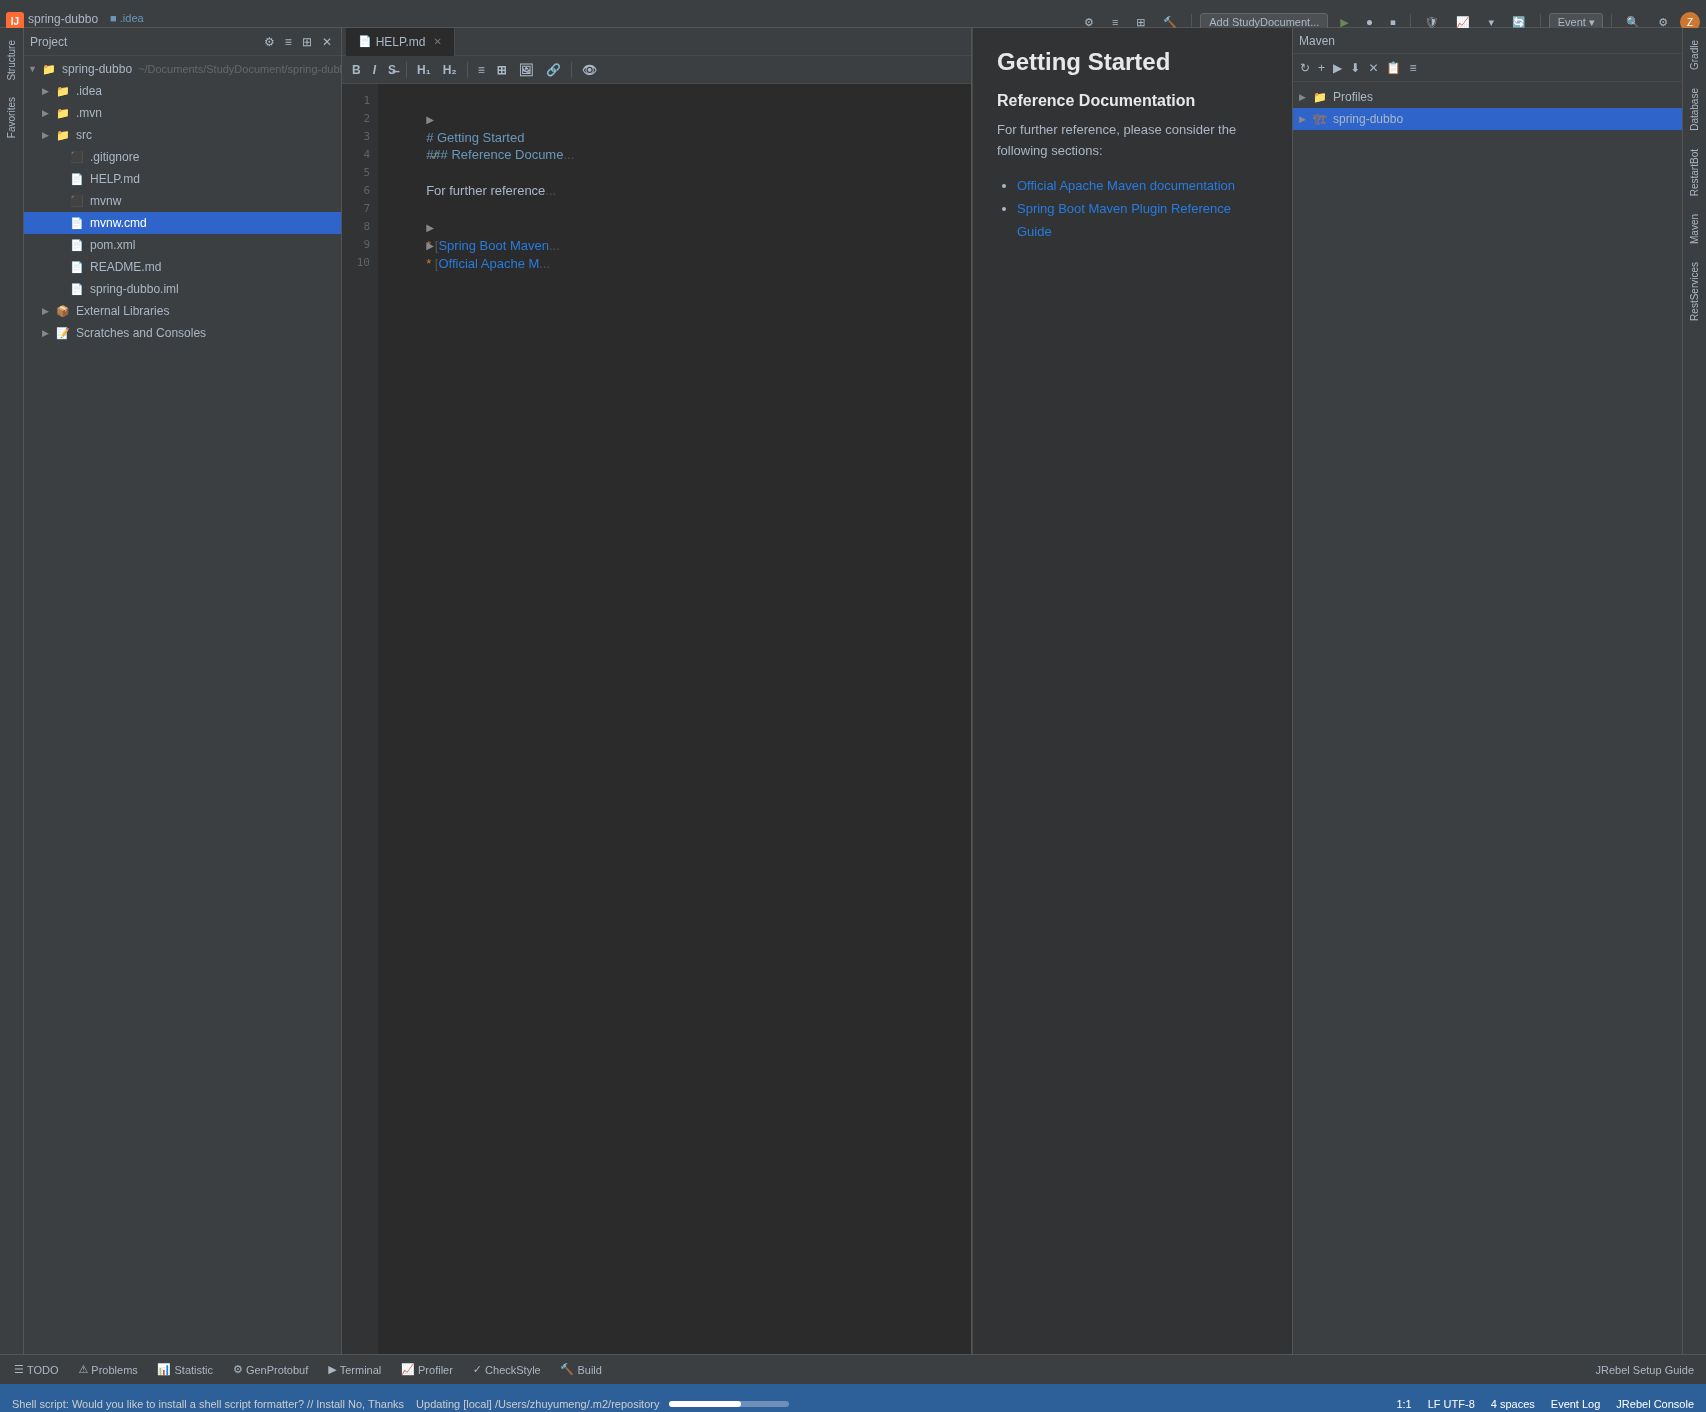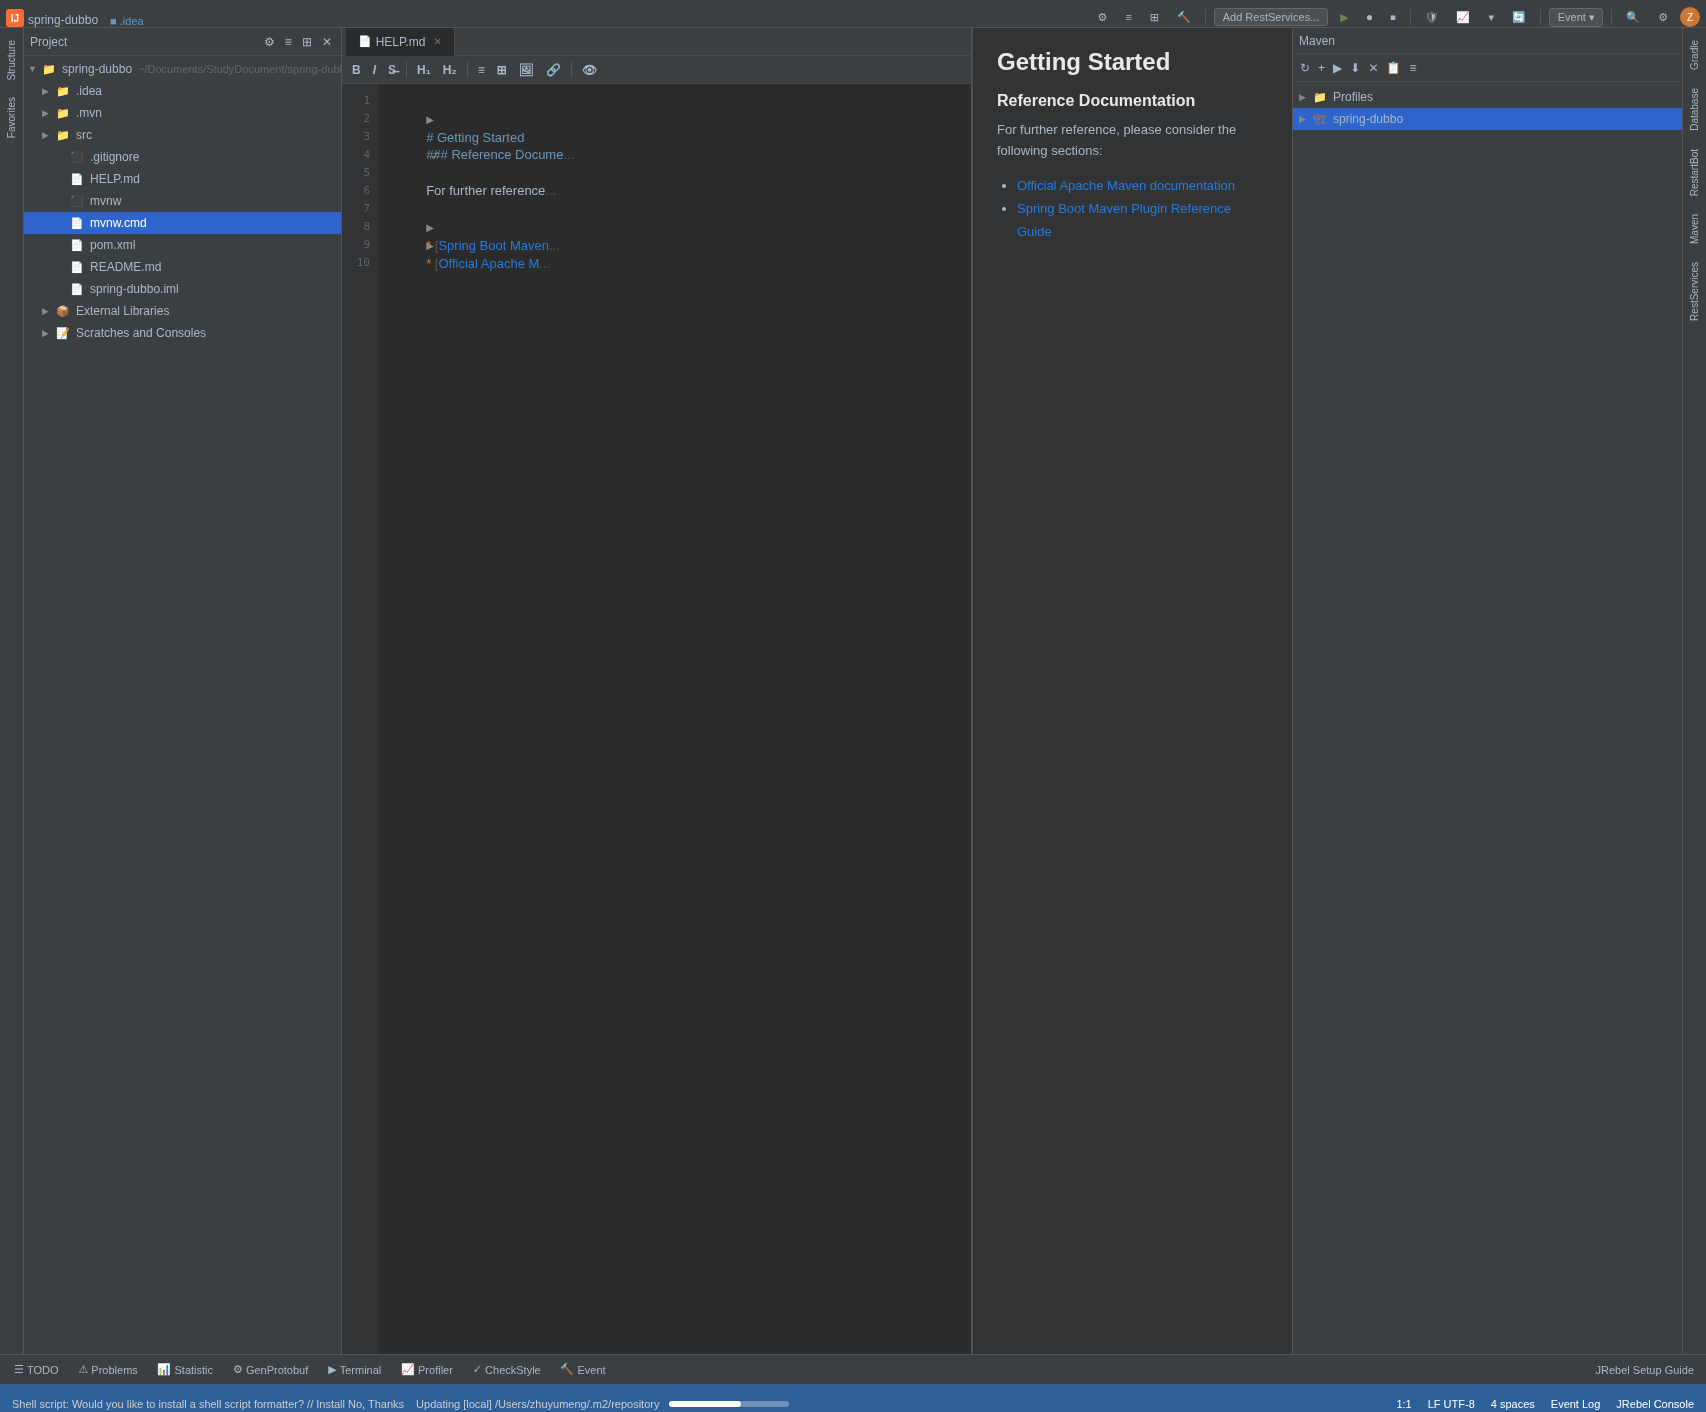--- a/index.html
+++ b/index.html
@@ -12,23 +12,23 @@
       color: #a9b7c6;
       overflow: hidden;
       position: relative;
     }
 
     
     #top-bar {
       height: 28px;
       background: #3c3f41;
       display: flex;
-      align-items: flex-end;
+      align-items: flex-start;
       border-bottom: 1px solid #555;
-      padding: 0 6px;
+      padding: 12px 6px;
       gap: 4px;
     }
     .top-bar-logo {
       width: 18px; height: 18px;
       background: #ff6b35;
       border-radius: 3px;
       display: flex; align-items: center; justify-content: center;
       font-size: 10px; color: white; font-weight: bold;
       flex-shrink: 0;
     }
@@ -358,21 +358,21 @@
   <div class="top-bar-spacer"></div>
   <div class="top-bar-actions">
 
     <button class="top-bar-btn">⚙</button>
     <button class="top-bar-btn">≡</button>
     <button class="top-bar-btn">⊞</button>
     <button class="top-bar-btn">🔨</button>
     <div class="toolbar-sep"></div>
 
     <button class="add-config-btn">
-      <span>Add RestServices...</span>
+      <span>Add StudyDocument...</span>
     </button>
 
     <button class="top-bar-btn run-icon">▶</button>
     <button class="top-bar-btn">⏺</button>
     <button class="top-bar-btn">⏹</button>
     <div class="toolbar-sep"></div>
     <button class="top-bar-btn">🛡</button>
     <button class="top-bar-btn">📈</button>
     <button class="top-bar-btn">▾</button>
     <button class="top-bar-btn">🔄</button>
@@ -633,21 +633,21 @@
   <div class="bottom-tab">
     <span class="bottom-tab-icon">📈</span>
     <span>Profiler</span>
   </div>
   <div class="bottom-tab">
     <span class="bottom-tab-icon">✓</span>
     <span>CheckStyle</span>
   </div>
   <div class="bottom-tab">
     <span class="bottom-tab-icon">🔨</span>
-    <span>Event</span>
+    <span>Build</span>
   </div>
 
   <div style="margin-left:auto;display:flex;gap:2px;">
     <div class="strip-tab" style="writing-mode:horizontal-tb;transform:none;font-size:11px;padding:2px 4px;">JRebel Setup Guide</div>
   </div>
 </div>
 
 <div id="status-bar">
   <span class="status-item" style="font-size:11px;color:#ccc;">Shell script: Would you like to install a shell script formatter? // Install   No, Thanks</span>
   <div class="status-progress">

